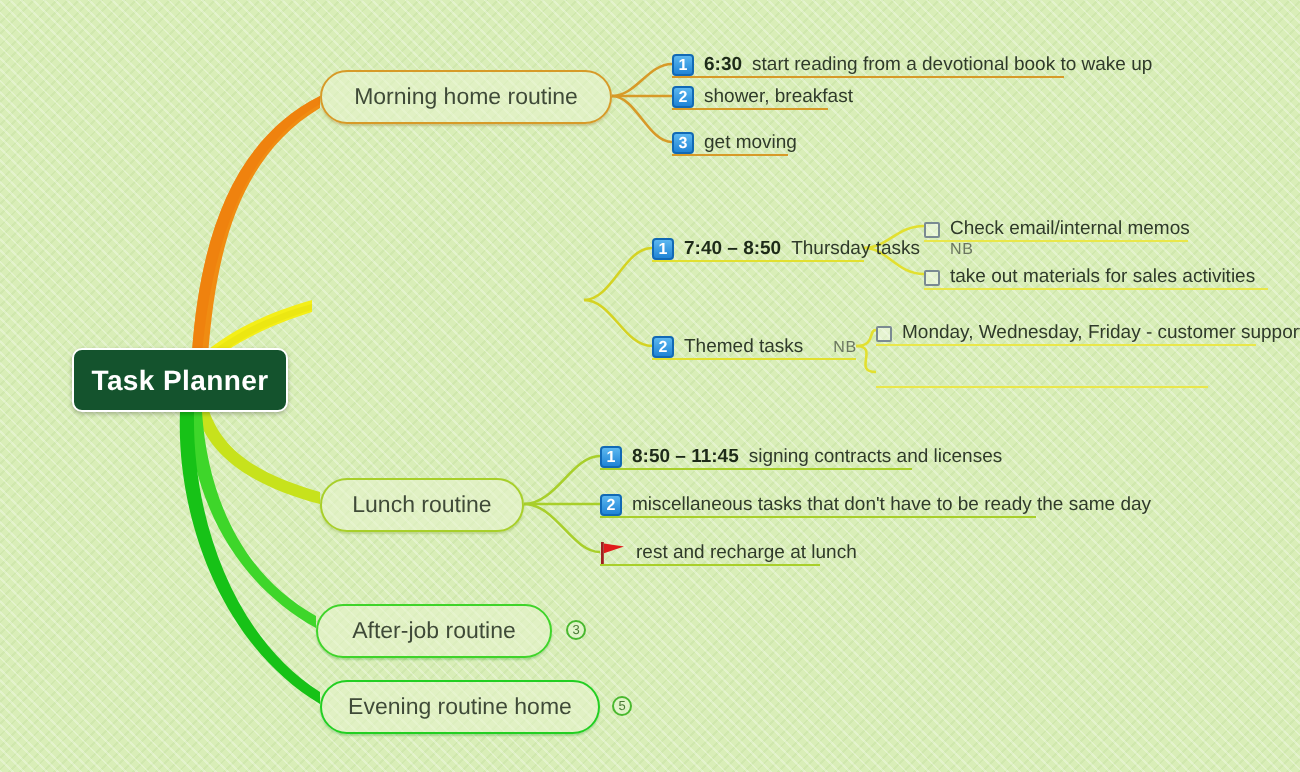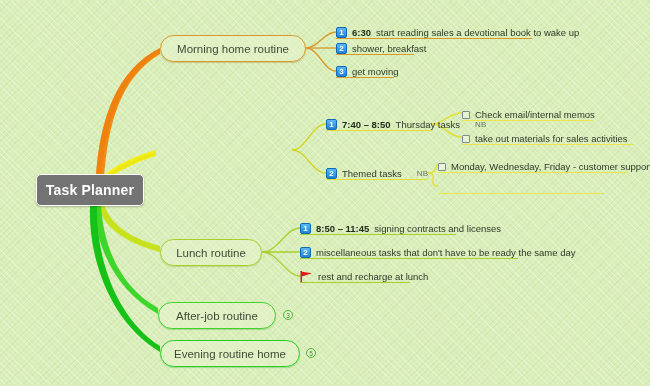--- a/index.html
+++ b/index.html
@@ -34,21 +34,21 @@
     pointer-events: none;
   }
 
   
   .central-topic {
     position: absolute;
     left: 36px;
     top: 174px;
     width: 108px;
     height: 32px;
-    background: #737373;
+    background: #14532d;
     border: 1px solid #ffffff;
     border-radius: 5px;
     box-shadow: 0 1px 2px rgba(0,0,0,0.25);
     display: flex;
     align-items: center;
     justify-content: center;
     z-index: 30;
   }
   .central-topic span {
     color: #ffffff;
@@ -198,21 +198,21 @@
     <span>Task Planner</span>
   </div>
 
   <div class="main-topic mt-orange" style="left:160px; top:35px; width:146px;">
     <span>Morning home routine</span>
   </div>
 
   <div class="subtopic" style="left:336px; top:24px;">
     <span class="num-badge">1</span>
     <span class="st-time">6:30</span>
-    <span class="st-text">start reading sales a devotional book to wake up</span>
+    <span class="st-text">start reading from a devotional book to wake up</span>
   </div>
   <div class="underline" style="left:336px; top:38px; width:196px; background:#d79a28;"></div>
 
   <div class="subtopic" style="left:336px; top:40px;">
     <span class="num-badge">2</span>
     <span class="st-text">shower, breakfast</span>
   </div>
   <div class="underline" style="left:336px; top:54px; width:78px; background:#d79a28;"></div>
 
   <div class="subtopic" style="left:336px; top:63px;">

